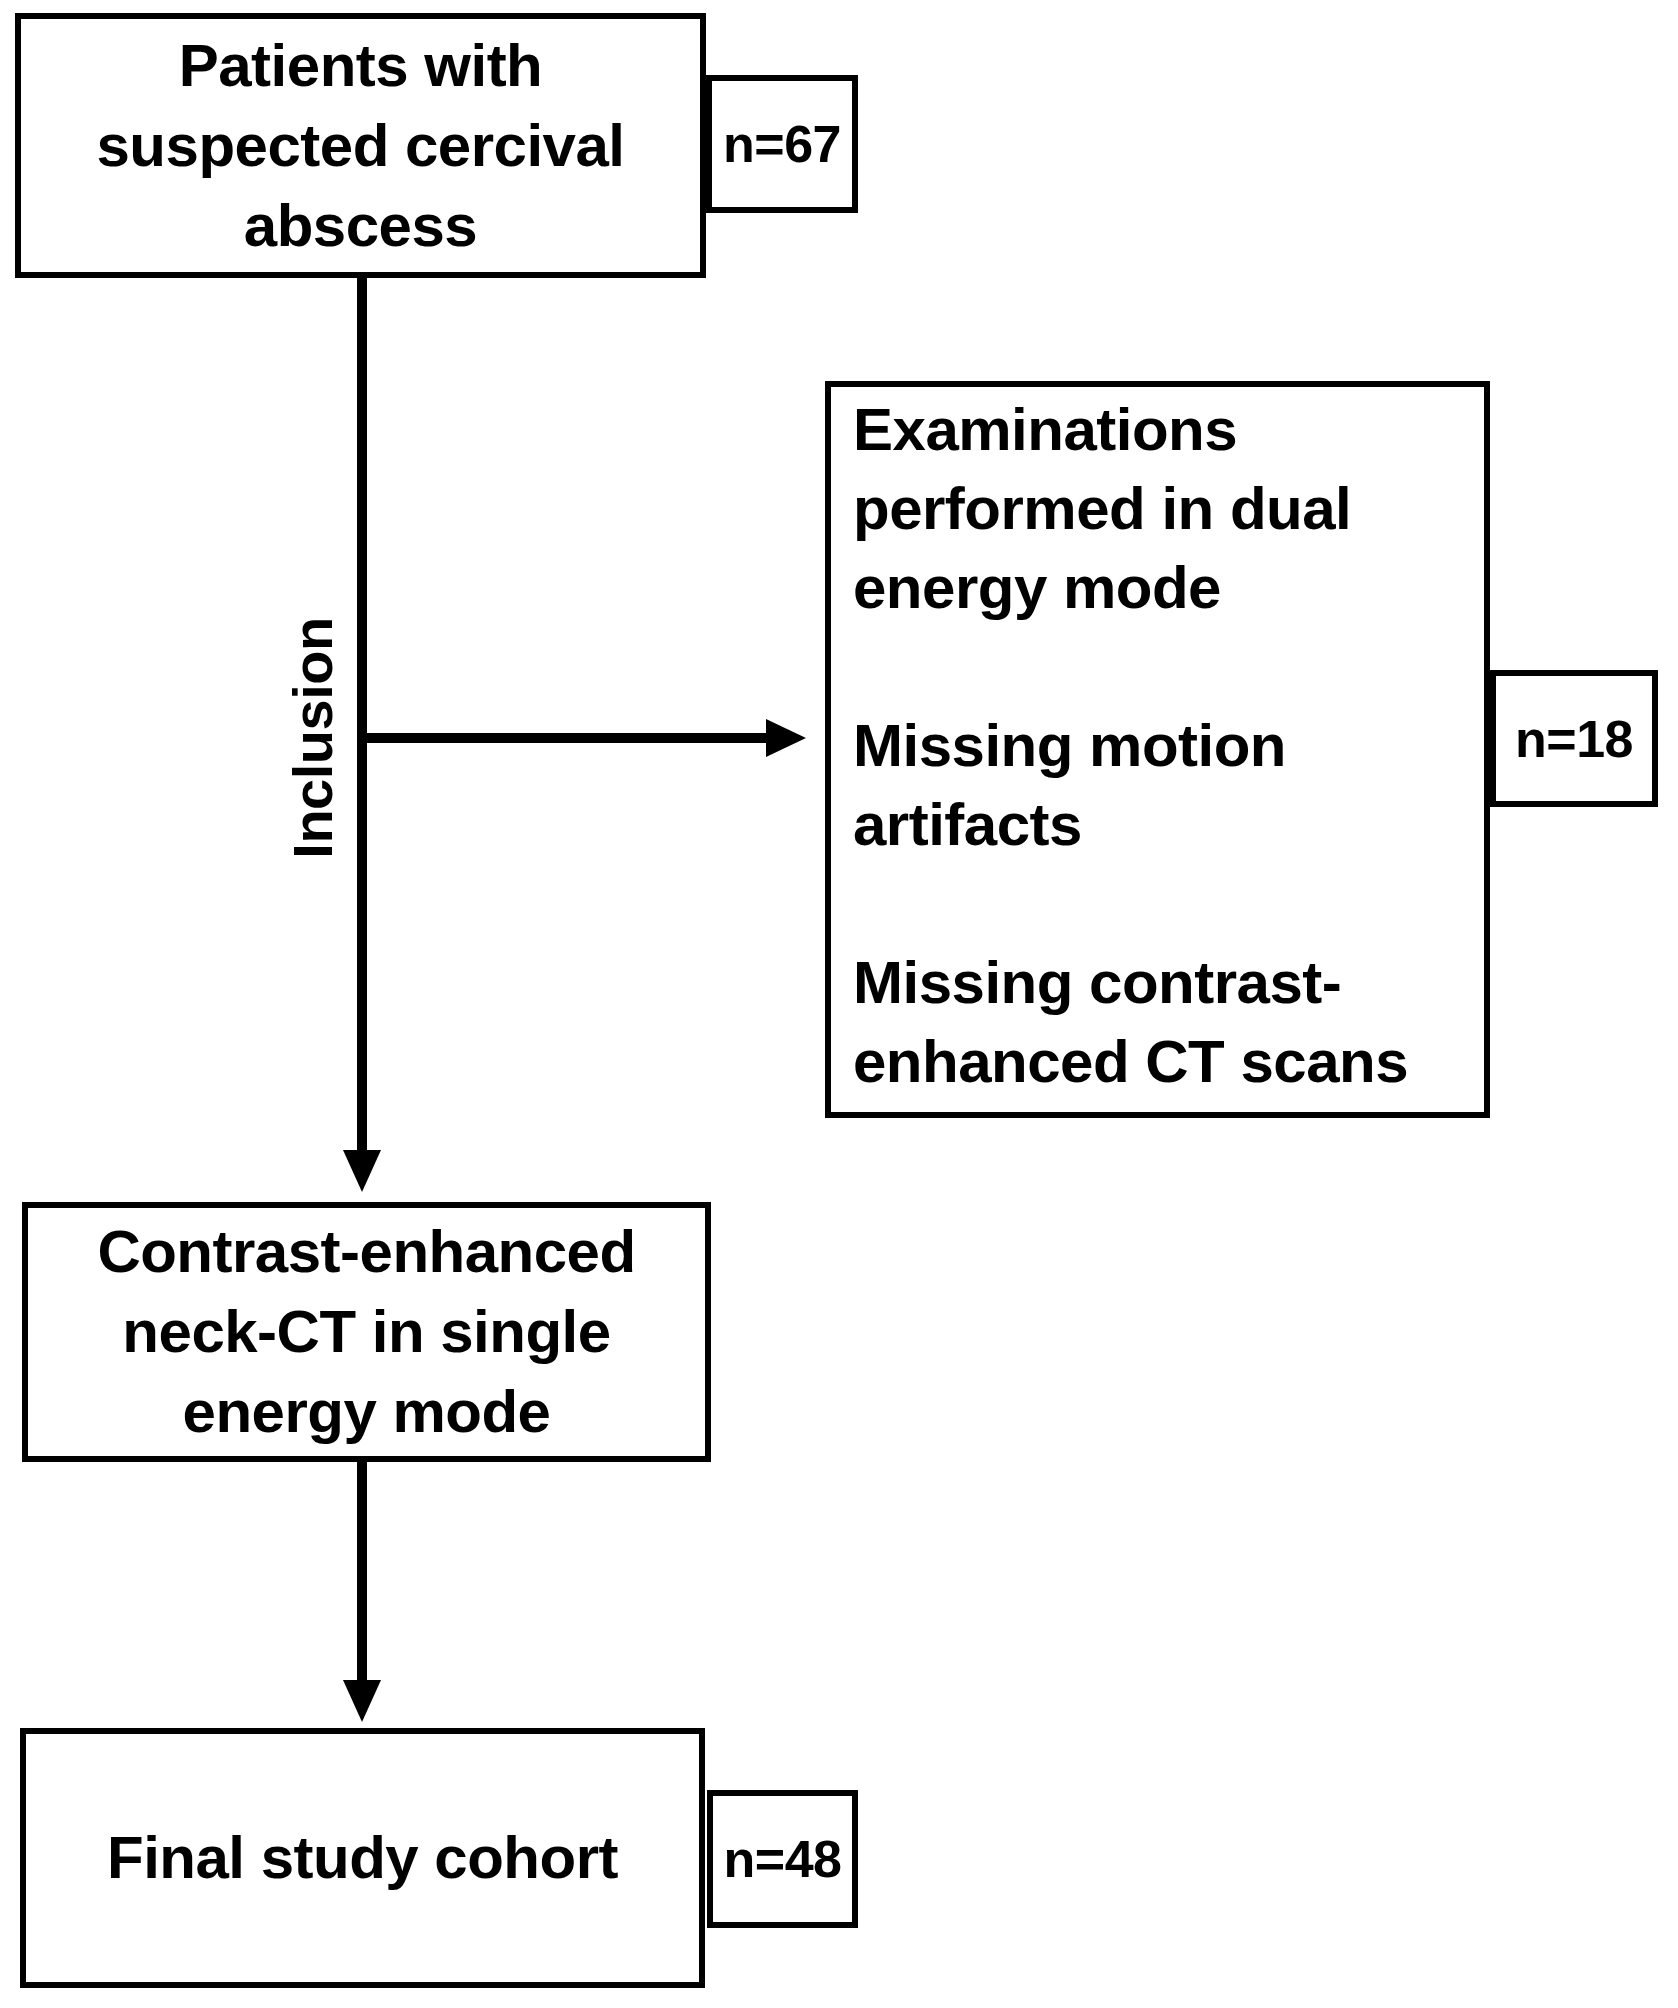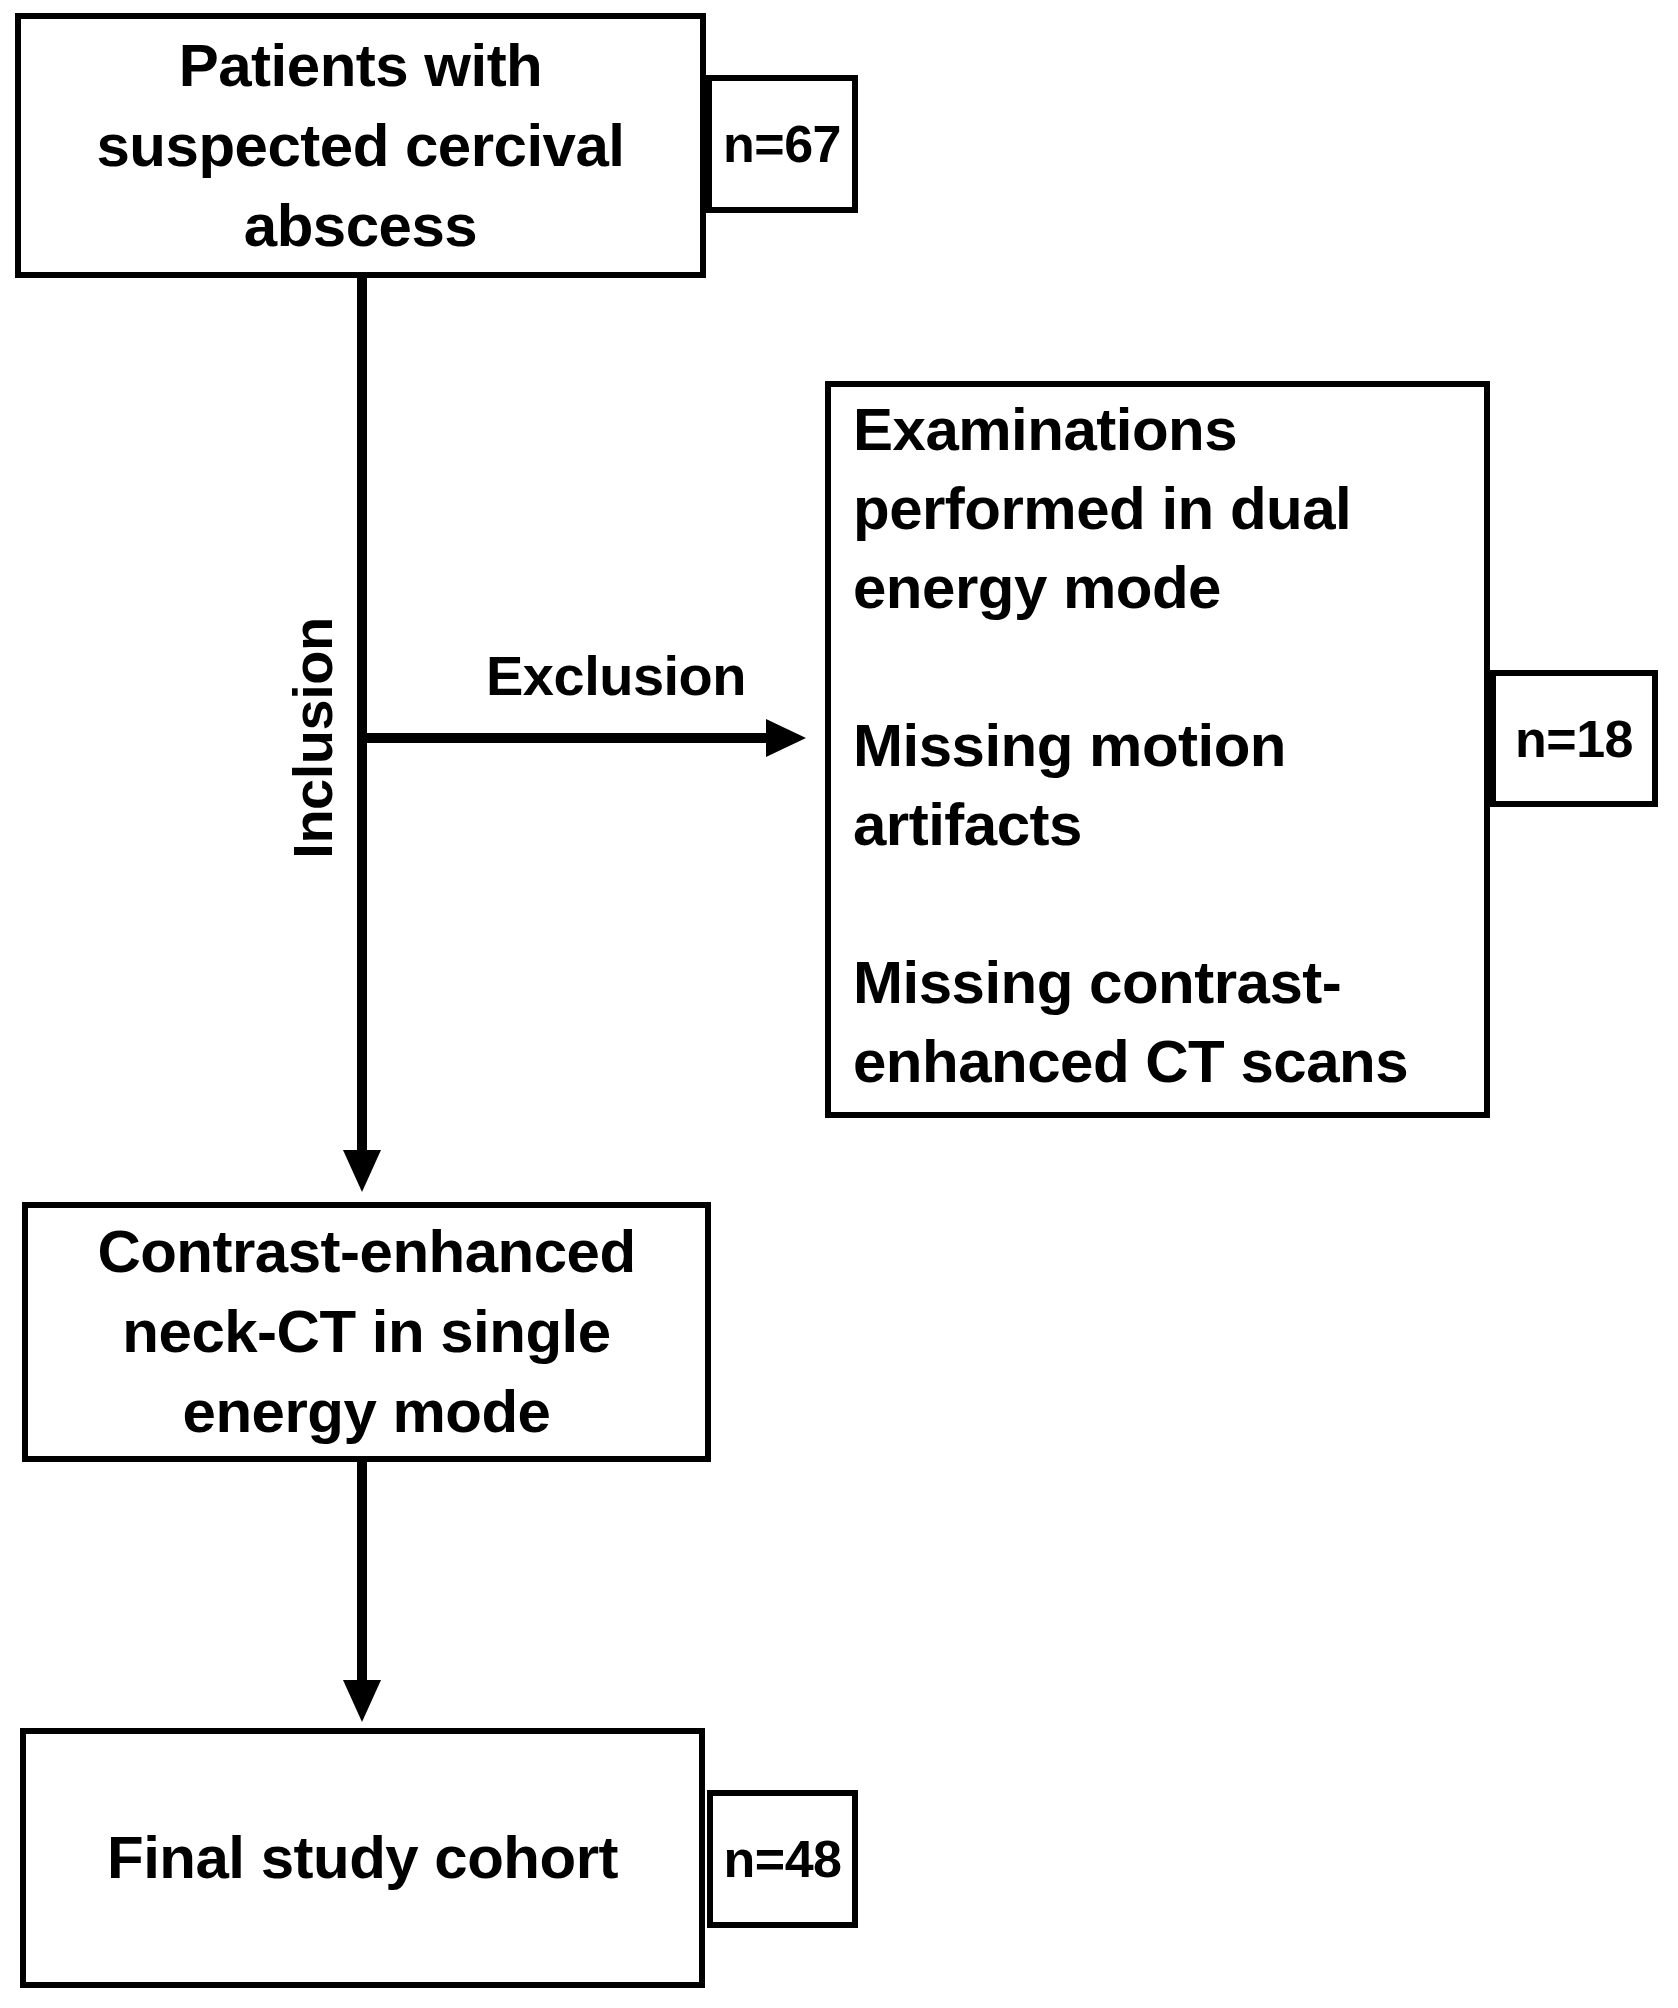--- a/index.html
+++ b/index.html
@@ -121,21 +121,20 @@
     <div>abscess</div>
   </div>
   <div class="badge" id="badge-patients">n=67</div>
 
   <div class="arrow-line" id="vline-1"></div>
   <div class="arrow-head down" id="vhead-1"></div>
   <div class="flow-label" id="label-inclusion">Inclusion</div>
 
   <div class="arrow-line" id="hline"></div>
   <div class="arrow-head right" id="hhead"></div>
-  <div class="flow-label" id="label-exclusion">Exclusion</div>
 
   <div class="box" id="box-exclusion">
     <div class="para">
       <div>Examinations</div>
       <div>performed in dual</div>
       <div>energy mode</div>
     </div>
     <div class="para">
       <div>Missing motion</div>
       <div>artifacts</div>

